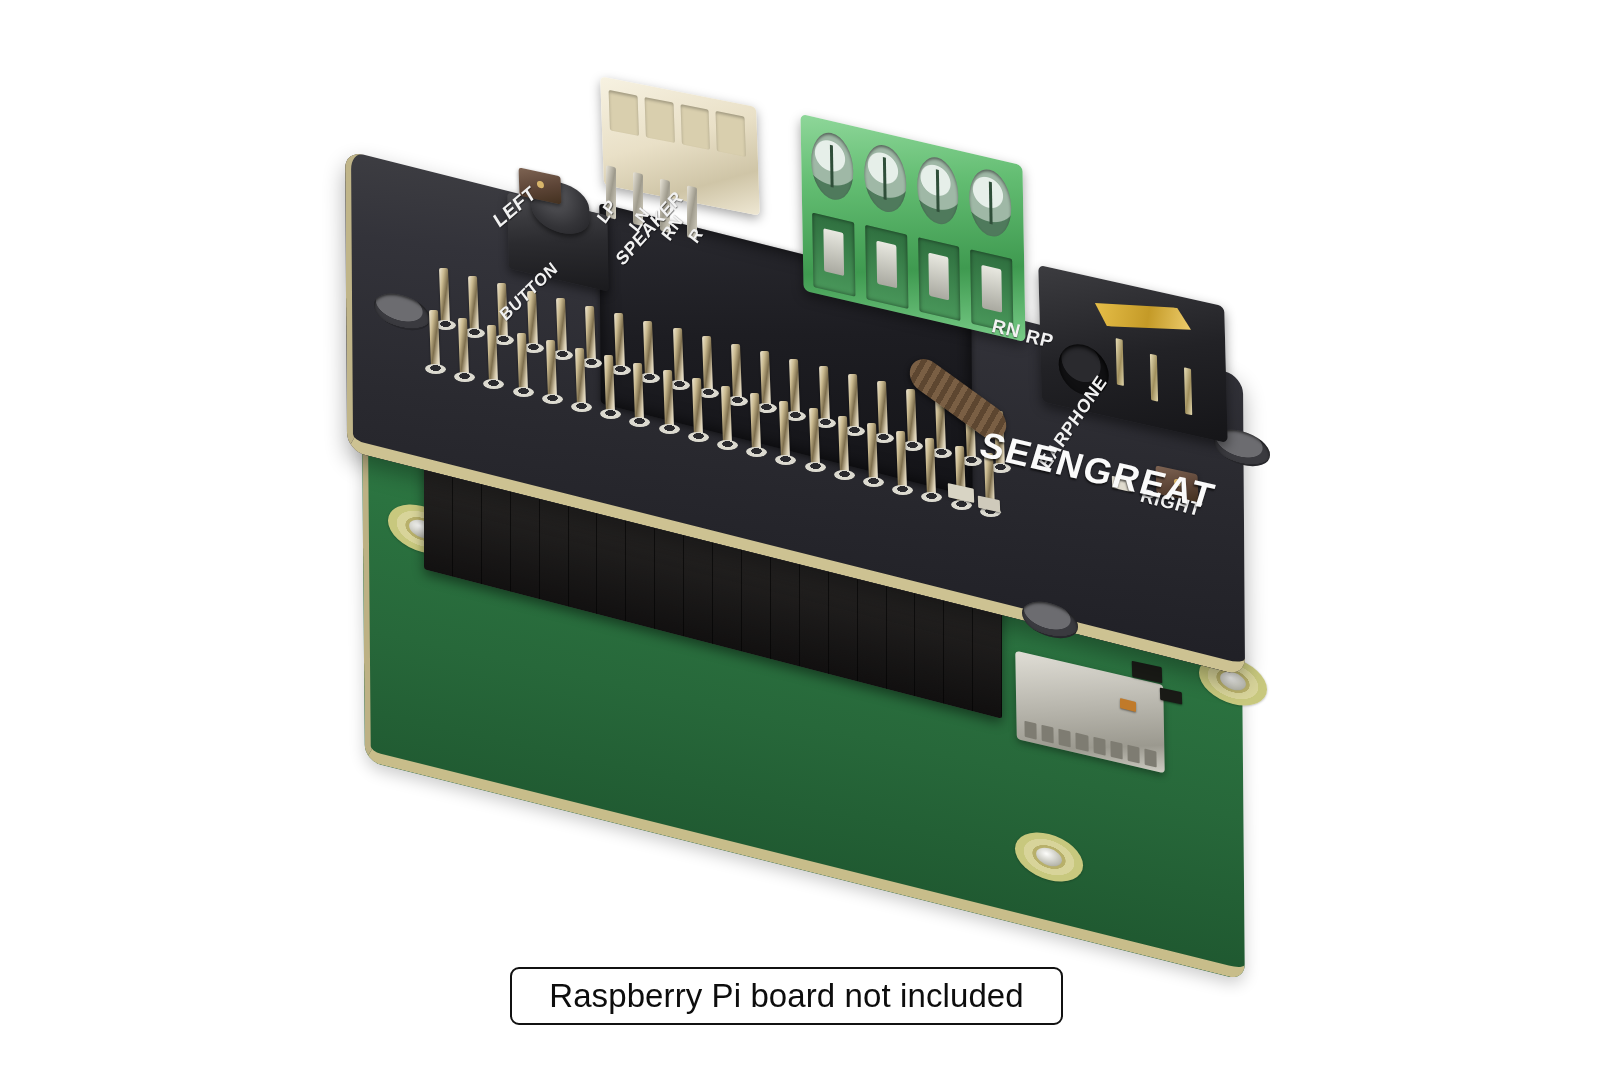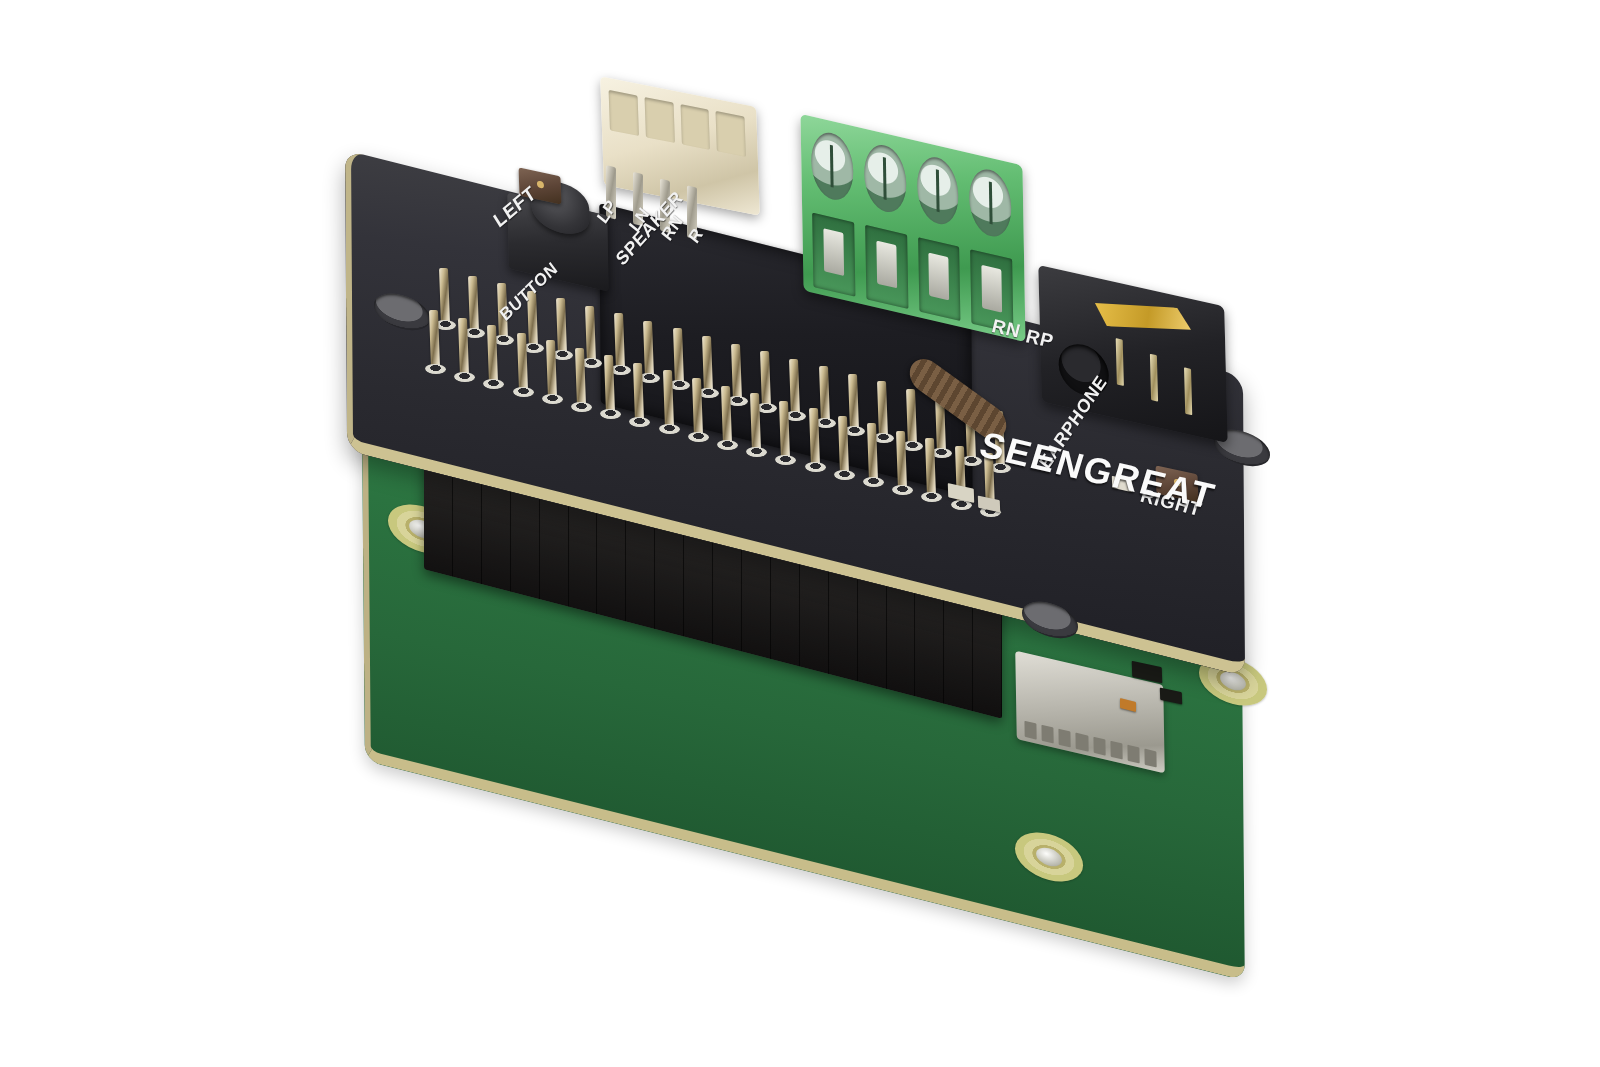--- a/index.html
+++ b/index.html
@@ -461,14 +461,17 @@
     <div class="silk silk-speaker">SPEAKER</div>
     <div class="silk silk-button">BUTTON</div>
     <div class="silk silk-rn2">RN</div>
     <div class="silk silk-rp">RP</div>
     <div class="silk silk-earph">EARPHONE</div>
     <div class="silk silk-right">RIGHT</div>
     <div class="silk-brand">SEENGREAT</div>
 
   </div>
 
+  <div class="caption-box">
+    <span class="caption-text">Raspberry Pi board not included</span>
+  </div>
 
 </div>
 
 </body></html>

